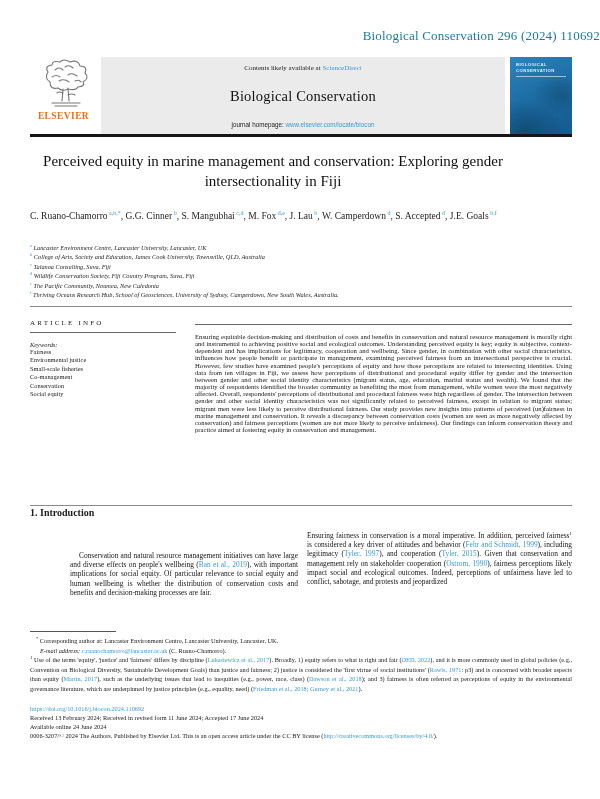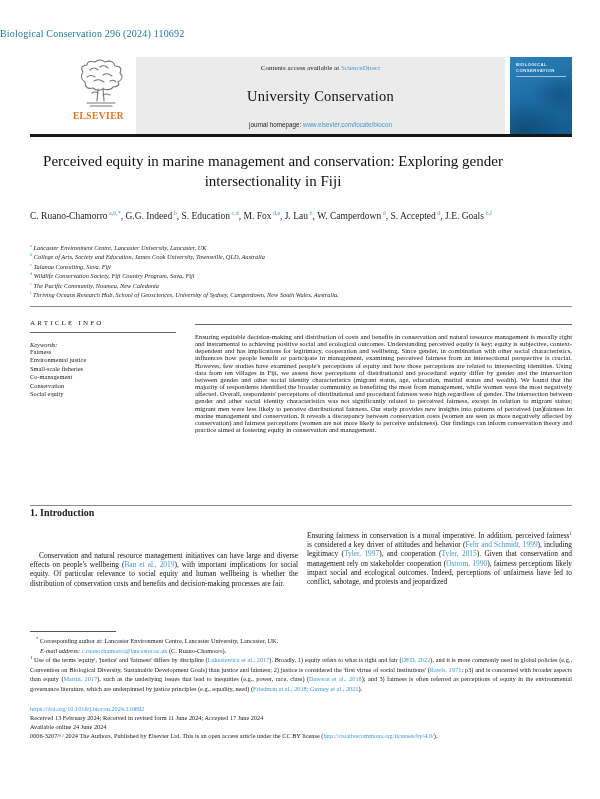--- a/index.html
+++ b/index.html
@@ -10,25 +10,25 @@
   }
   *{margin:0;padding:0;box-sizing:border-box;}
   html,body{background:#fff;}
   body{width:600px;height:799px;position:relative;font-family:"Liberation Serif",serif;color:var(--ink);overflow:hidden;}
   .abs{position:absolute;}
   .lnk{color:var(--link);}
   .it{font-style:italic;}
   sup{line-height:0;}
 
   
-  .citation-line{top:28px;left:0;width:600px;text-align:left;font-size:10px;color:var(--teal);letter-spacing:.2px;}
+  .citation-line{top:28px;left:0;width:600px;text-align:right;font-size:13px;color:var(--teal);letter-spacing:.2px;}
 
   
   .masthead{top:57px;left:30px;width:542px;height:77px;display:flex;}
-  .logo-block{width:67px;height:77px;display:flex;flex-direction:column;align-items:center;justify-content:flex-start;background:#fff;margin-left:35px;}
+  .logo-block{width:67px;height:77px;display:flex;flex-direction:column;align-items:center;justify-content:flex-start;background:#fff;}
   .logo-block svg{display:block;}
   .elsevier-word{font-family:"Liberation Serif",serif;font-size:9.5px;font-weight:bold;color:#e8701a;letter-spacing:.4px;margin-top:-2px;}
   .mast-center{flex:1;margin-left:4px;background:#ebebeb;display:flex;flex-direction:column;justify-content:space-between;text-align:center;padding:7px 6px 6px 6px;}
   .contents-line{font-size:7px;color:#222;}
   .journal-title{font-size:14.5px;color:#111;letter-spacing:.2px;}
   .homepage-line{font-family:"Liberation Sans",sans-serif;font-size:6.3px;color:#222;}
   .cover-thumb{width:62px;height:77px;margin-left:5px;background:linear-gradient(155deg,#2d84ba 0%,#1e6ea6 45%,#145a8e 100%);position:relative;overflow:hidden;}
   .cover-thumb:before{content:"";position:absolute;left:-12px;bottom:-18px;width:70px;height:55px;background:radial-gradient(ellipse at 40% 60%, rgba(10,60,95,.55), rgba(10,60,95,0) 65%);}
   .cover-thumb:after{content:"";position:absolute;right:-10px;top:22px;width:55px;height:40px;background:radial-gradient(ellipse at 60% 40%, rgba(16,70,108,.5), rgba(16,70,108,0) 60%);}
   .cover-title{position:relative;z-index:2;padding:5px 0 0 6px;font-family:"Liberation Sans",sans-serif;font-weight:bold;font-size:4.3px;line-height:1.35;letter-spacing:.4px;color:#d9edf7;}
@@ -54,21 +54,21 @@
   .cap-rule{margin-top:5px;border-top:.7px solid #666;}
   .info-col .cap-rule{width:146px;}
   .kw-label{margin-top:8px;font-size:6.4px;font-style:italic;}
   .kw{font-size:6.4px;line-height:1.32;}
   .abstract-text{margin-top:8px;font-size:6.7px;line-height:7.15px;text-align:justify;color:#161616;}
 
   
   .intro-heading{top:507px;left:30px;font-size:10px;font-weight:bold;}
   .body-col{font-size:7.4px;line-height:9.2px;text-align:justify;color:#141414;}
   .col-left{top:551px;left:30px;width:268px;}
-  .col-left .para{text-indent:9px;}
+  .col-left .para{text-indent:9px;margin-left:40px;}
   .col-right{top:531px;left:307px;width:265px;}
   .body-col sup{font-size:5px;}
 
   
   .fn-divider{top:631px;left:30px;width:86px;border-top:.6px solid #555;}
   .footnotes{top:636px;left:30px;width:542px;font-size:6.3px;line-height:9.6px;text-align:justify;color:#191919;}
   .fn-corresp{text-indent:6px;text-align:left;}
   .fn-email{text-indent:10px;text-align:left;}
   .footnotes sup{font-size:4.6px;}
 
@@ -96,42 +96,42 @@
         <path d="M28 36 Q24 34 22 36 M33 38 Q37 36 40 38"></path>
         <path d="M17 46 L45 46"></path>
         <path d="M20 49 L42 49"></path>
       </g>
     </svg>
     <div class="elsevier-word">ELSEVIER</div>
   </div>
 
   <div class="mast-center">
     <div class="contents-line">
-      <span>Contents access available at </span><span class="lnk">ScienceDirect</span>
+      <span>Contents likely available at </span><span class="lnk">ScienceDirect</span>
     </div>
-    <div class="journal-title">University Conservation</div>
+    <div class="journal-title">Biological Conservation</div>
     <div class="homepage-line">
       <span>journal homepage: </span><span class="lnk">www.elsevier.com/locate/biocon</span>
     </div>
   </div>
 
   <div class="cover-thumb">
     <div class="cover-title">
         <div>BIOLOGICAL</div>
         <div>CONSERVATION</div>
       </div>
     <div class="cover-rule"></div>
   </div>
 </div>
 
 <div class="abs black-bar"></div>
 
 <h1 class="abs paper-title" style="font-weight:normal;">Perceived equity in marine management and conservation: Exploring gender intersectionality in Fiji</h1>
 
-<div class="abs authors-line"><span>C. Ruano-Chamorro</span><sup>&nbsp;a,b,*</sup>, <span>G.G. Indeed</span><sup>&nbsp;b</sup>, <span>S. Education</span><sup>&nbsp;c,d</sup>, <span>M. Fox</span><sup>&nbsp;d,e</sup>, <span>J. Lau</span><sup>&nbsp;b</sup>, <span>W. Camperdown</span><sup>&nbsp;d</sup>, <span>S. Accepted</span><sup>&nbsp;d</sup>, <span>J.E. Goals</span><sup>&nbsp;b,f</sup></div>
+<div class="abs authors-line"><span>C. Ruano-Chamorro</span><sup>&nbsp;a,b,*</sup>, <span>G.G. Cinner</span><sup>&nbsp;b</sup>, <span>S. Mangubhai</span><sup>&nbsp;c,d</sup>, <span>M. Fox</span><sup>&nbsp;d,e</sup>, <span>J. Lau</span><sup>&nbsp;b</sup>, <span>W. Camperdown</span><sup>&nbsp;d</sup>, <span>S. Accepted</span><sup>&nbsp;d</sup>, <span>J.E. Goals</span><sup>&nbsp;b,f</sup></div>
 
 <div class="abs affiliations">
     <div class="aff-line"><sup>a</sup><span class="aff-text"> Lancaster Environment Centre, Lancaster University, Lancaster, UK</span></div>
     <div class="aff-line"><sup>b</sup><span class="aff-text"> College of Arts, Society and Education, James Cook University, Townsville, QLD, Australia</span></div>
     <div class="aff-line"><sup>c</sup><span class="aff-text"> Talanoa Consulting, Suva, Fiji</span></div>
     <div class="aff-line"><sup>d</sup><span class="aff-text"> Wildlife Conservation Society, Fiji Country Program, Suva, Fiji</span></div>
     <div class="aff-line"><sup>e</sup><span class="aff-text"> The Pacific Community, Noumea, New Caledonia</span></div>
     <div class="aff-line"><sup>f</sup><span class="aff-text"> Thriving Oceans Research Hub, School of Geosciences, University of Sydney, Camperdown, New South Wales, Australia.</span></div>
   </div>
 

